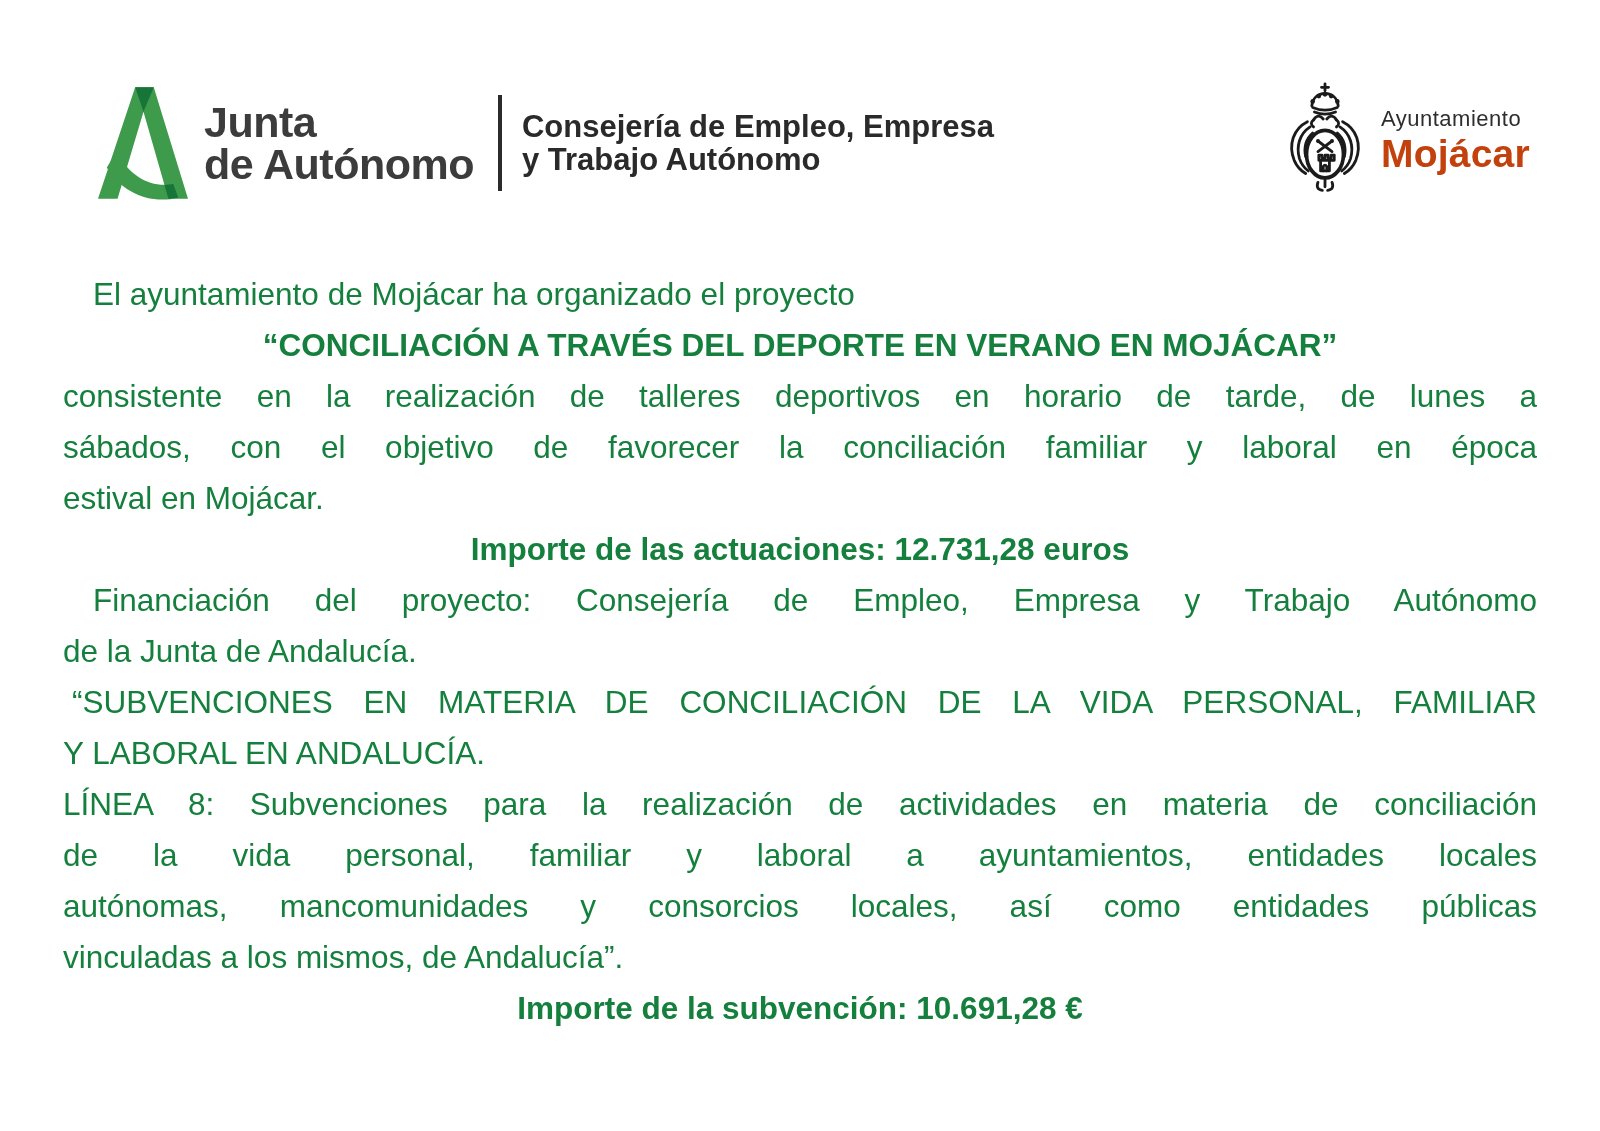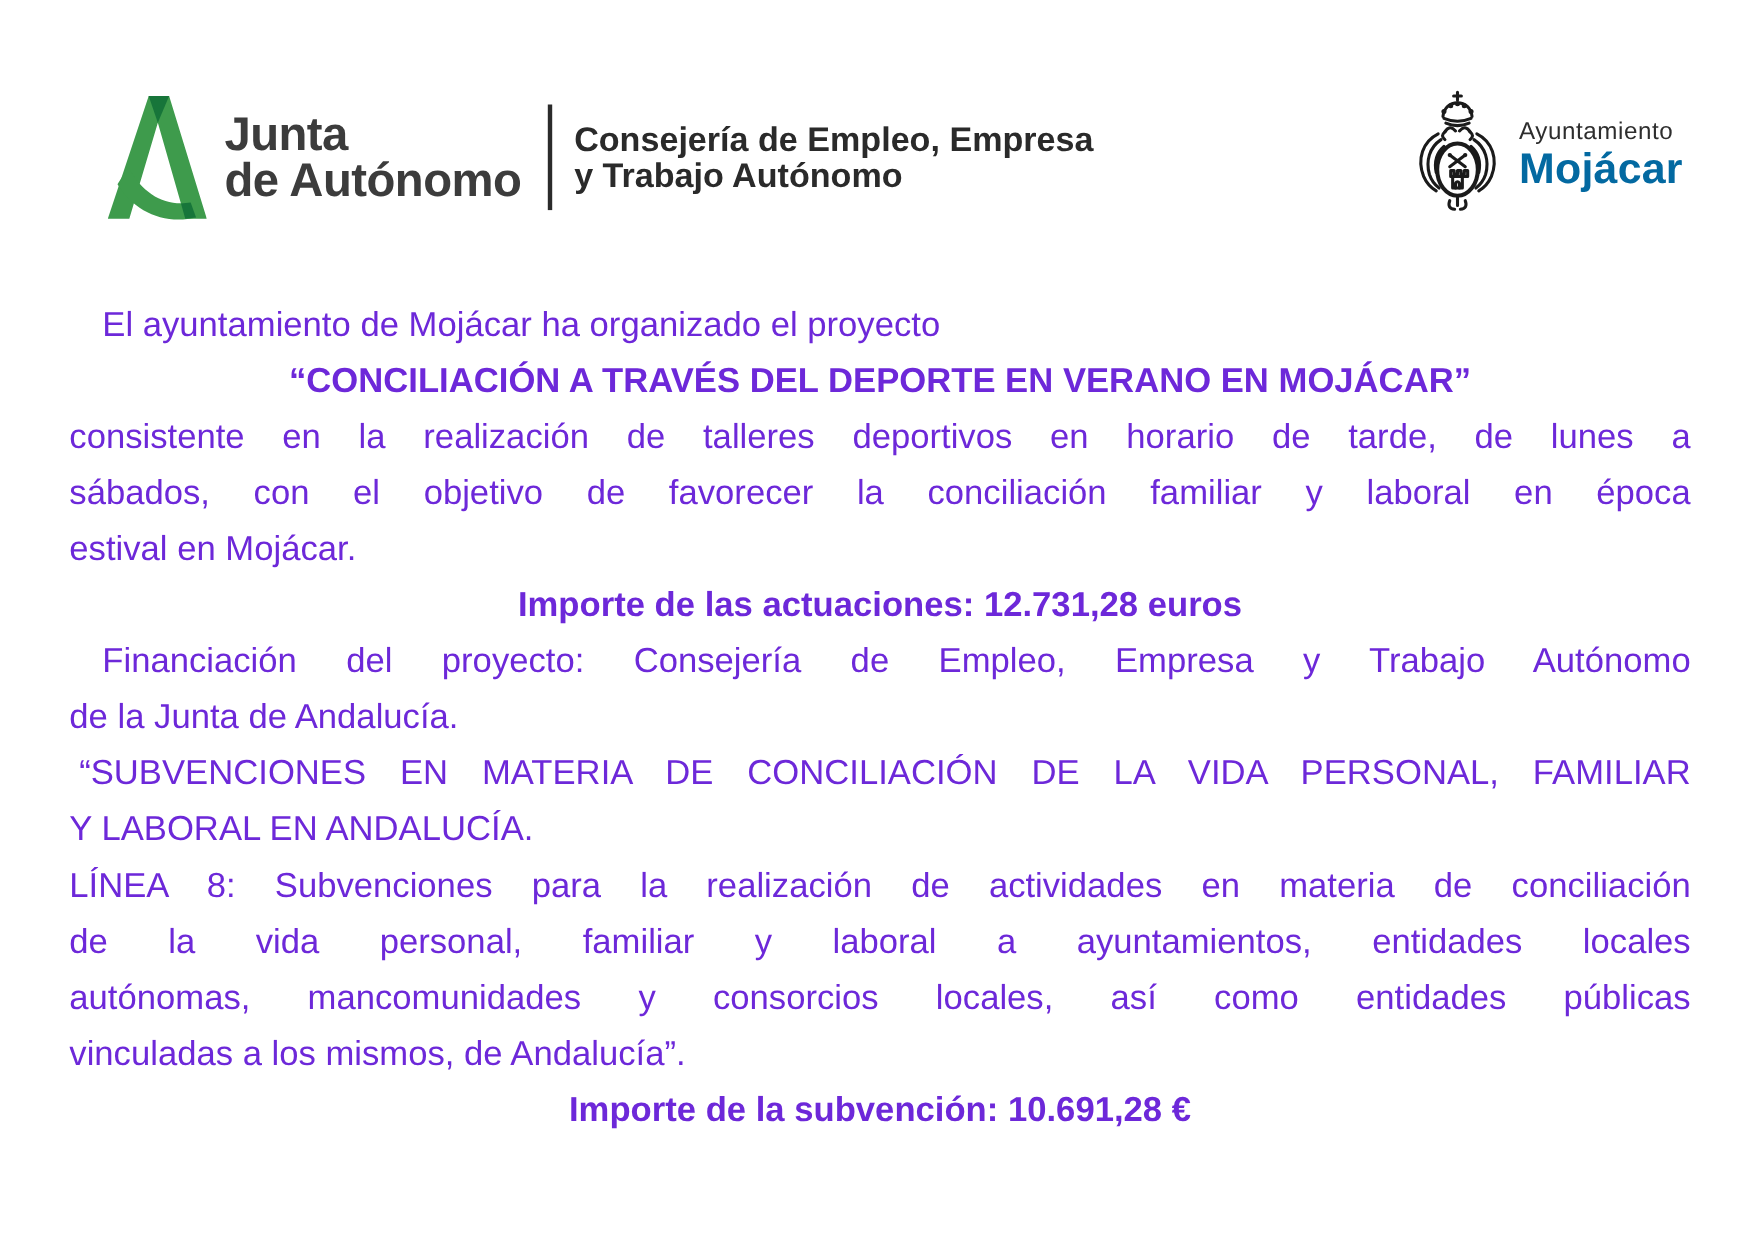--- a/index.html
+++ b/index.html
@@ -58,32 +58,32 @@
   .moj-label {
     font-size: 22px;
     line-height: 26px;
     color: #2e2e2e;
     letter-spacing: 0.5px;
   }
   .moj-name {
     font-size: 39px;
     line-height: 44px;
     font-weight: 700;
-    color: #0369a1;
+    color: #c2410c;
     letter-spacing: 0.2px;
   }
 
   
   .body-text {
     position: absolute;
     left: 63px;
     top: 269px;
     width: 1474px;
     font-size: 31.5px;
-    color: #6d28d9;
+    color: #15803d;
   }
   .ln {
     height: 51px;
     line-height: 51px;
     overflow: hidden;
     text-align: left;
   }
   .j {
     text-align: justify;
     -moz-text-align-last: justify;

